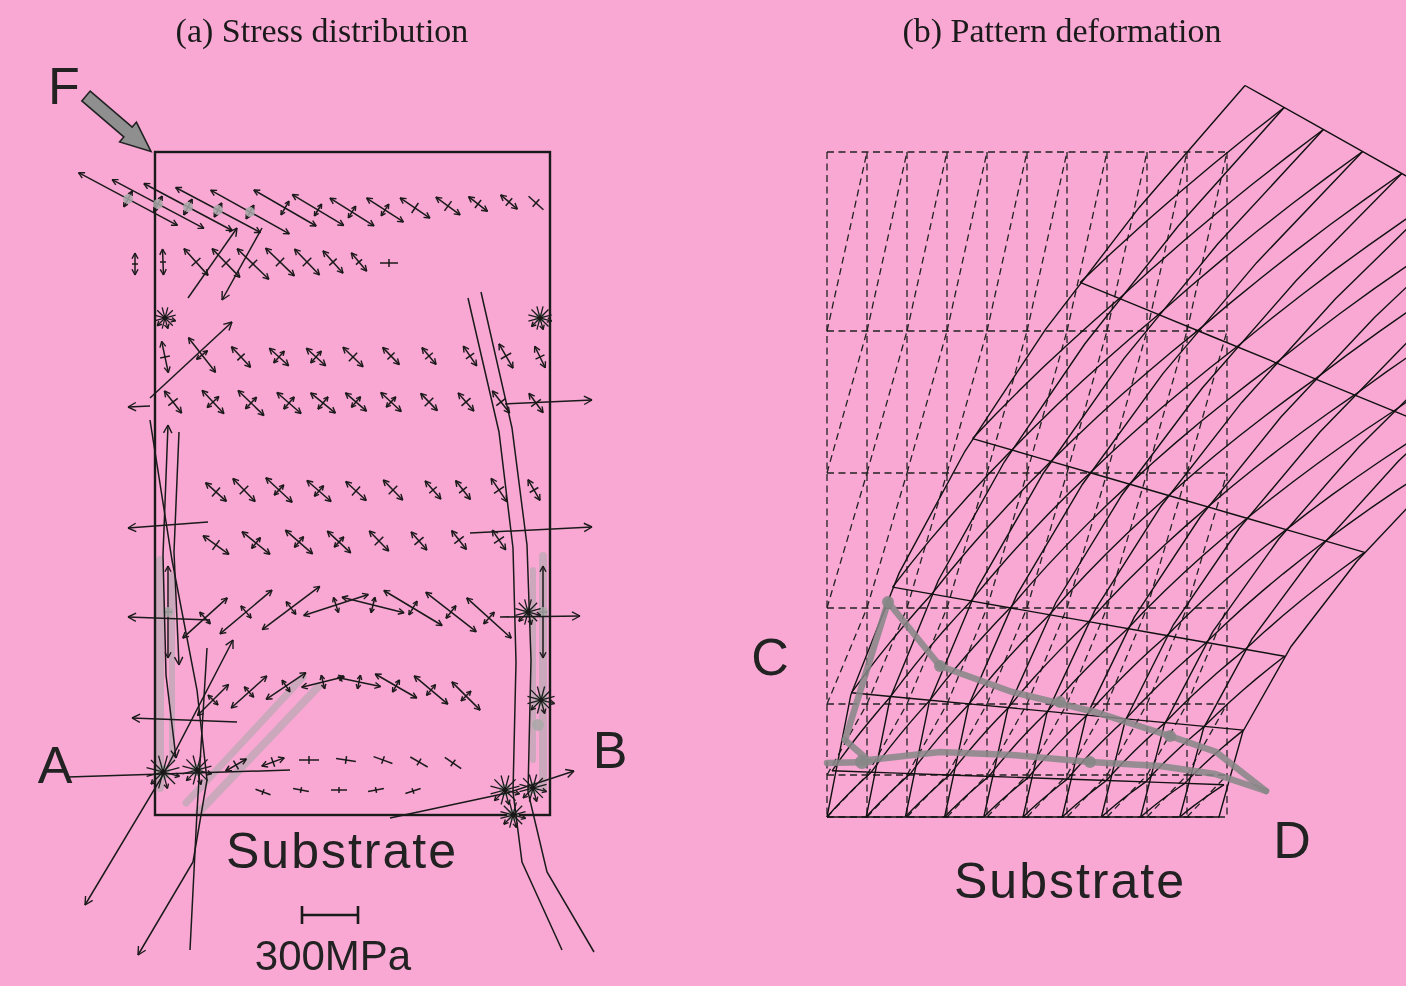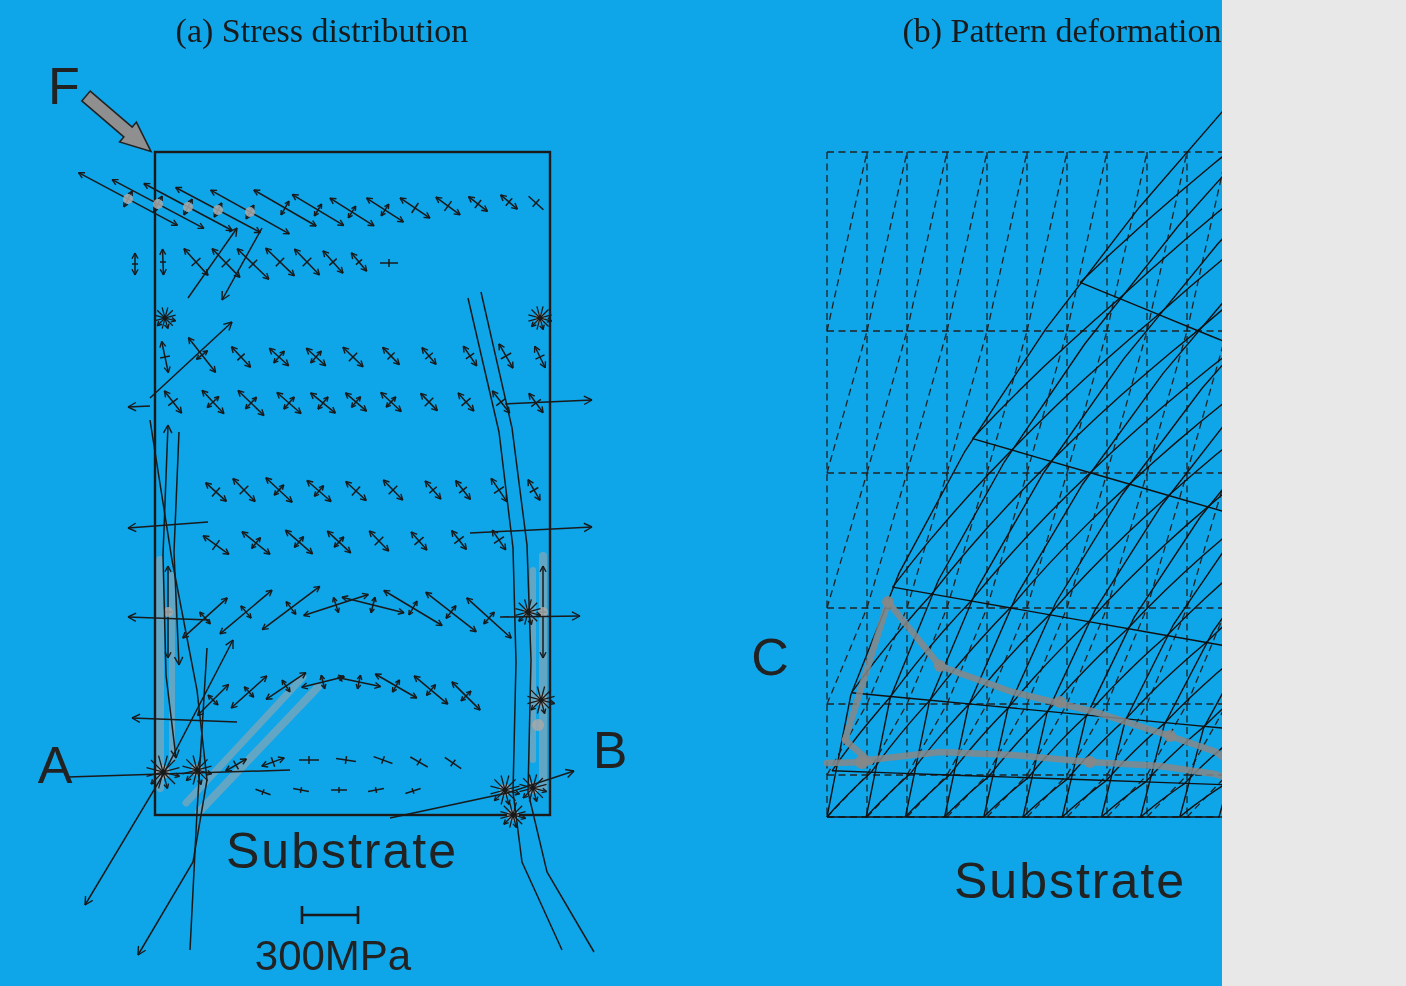--- a/index.html
+++ b/index.html
@@ -1,16 +1,16 @@
 <!DOCTYPE html>
 <html><head>
 <meta charset="utf-8">
 <style>
   html,body{margin:0;padding:0;background:#e8e8e8;}
-  #page{position:relative;width:1222px;height:986px;background:#0ea5e9;overflow:hidden;
+  #page{position:relative;width:1406px;height:986px;background:#f9a8d4;overflow:hidden;
         font-family:"Liberation Sans",sans-serif;text-align:center;}
   svg{position:absolute;left:0;top:0;}
   .title-serif{font-family:"Liberation Serif","DejaVu Serif",serif;font-size:34px;fill:#1a1a1a;}
   .big-label{font-family:"Liberation Sans","DejaVu Sans",sans-serif;font-size:52px;fill:#222;}
   .sub-label{font-family:"Liberation Sans","DejaVu Sans",sans-serif;font-size:50px;fill:#222;letter-spacing:2px;}
   .scale-label{font-family:"Liberation Sans","DejaVu Sans",sans-serif;font-size:42px;fill:#222;}
   text{user-select:none;}
 </style>
 </head>
 <body>

